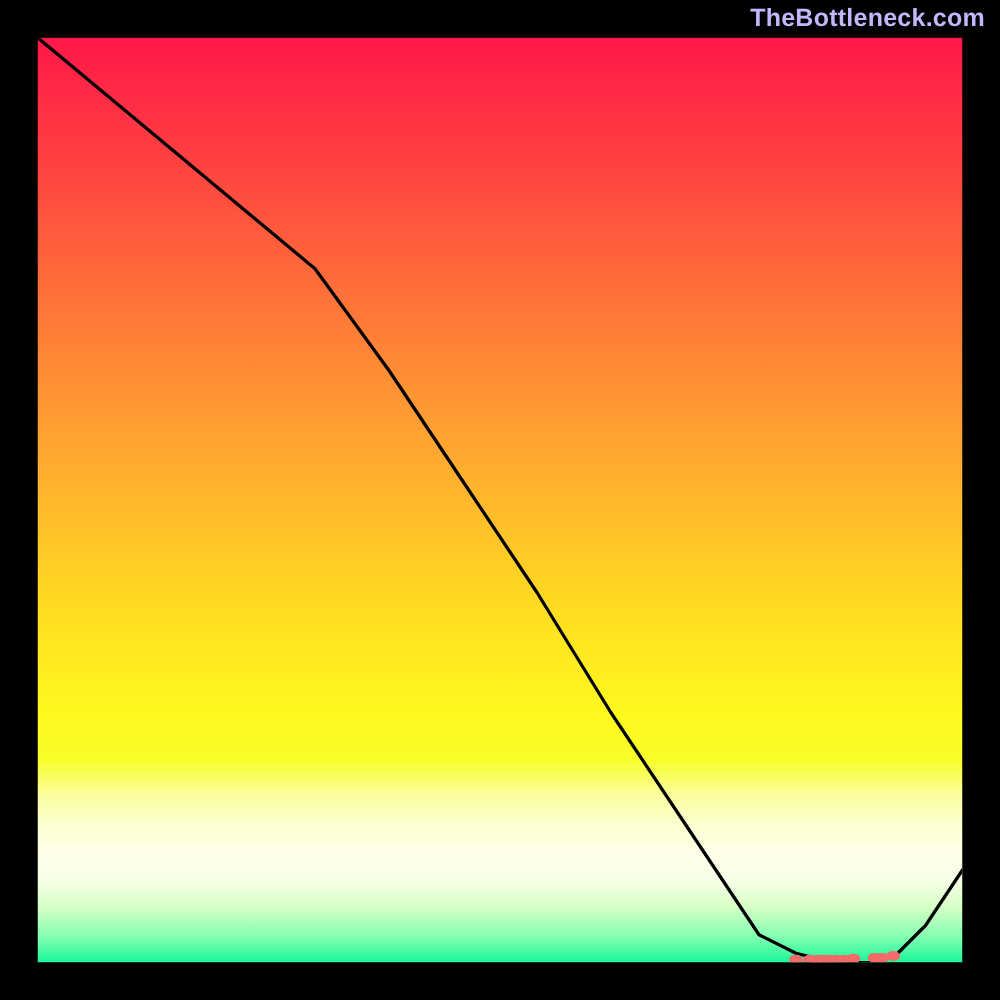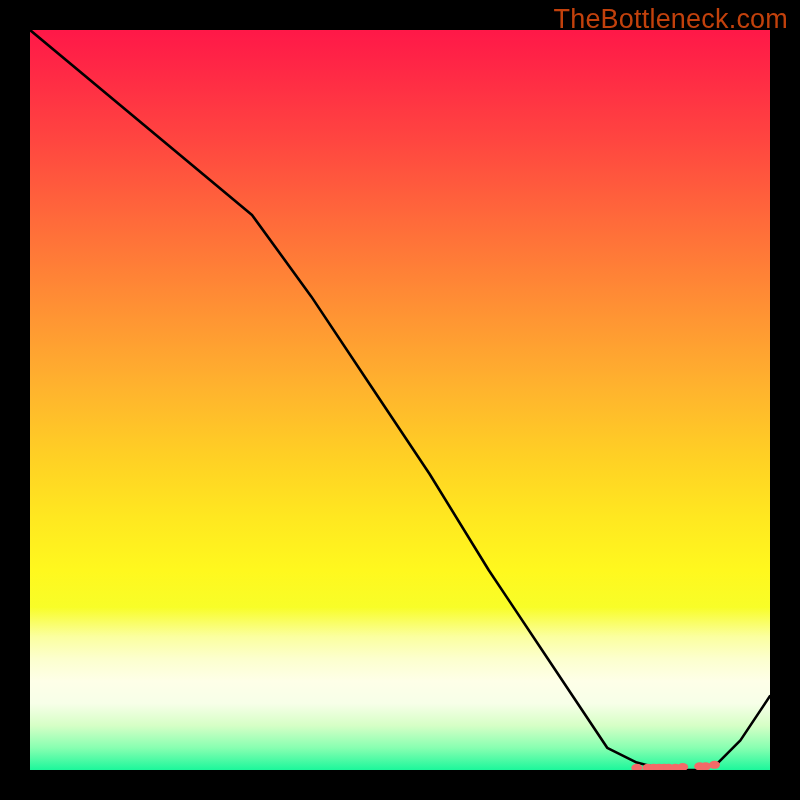--- a/index.html
+++ b/index.html
@@ -7,24 +7,24 @@
   .container {
     position: relative;
     width: 800px;
     height: 800px;
     background: #000;
   }
   .attribution {
     position: absolute;
     top: 4px;
     right: 12px;
-    color: #c2410c;
+    color: #c4b5fd;
     font-family: Arial, Helvetica, sans-serif;
-    font-size: 27px;
-    font-weight: 400;
+    font-size: 20px;
+    font-weight: 700;
     letter-spacing: 0.2px;
   }
   .plot {
     position: absolute;
     left: 30px;
     top: 30px;
     width: 740px;
     height: 740px;
     overflow: hidden;
   }

